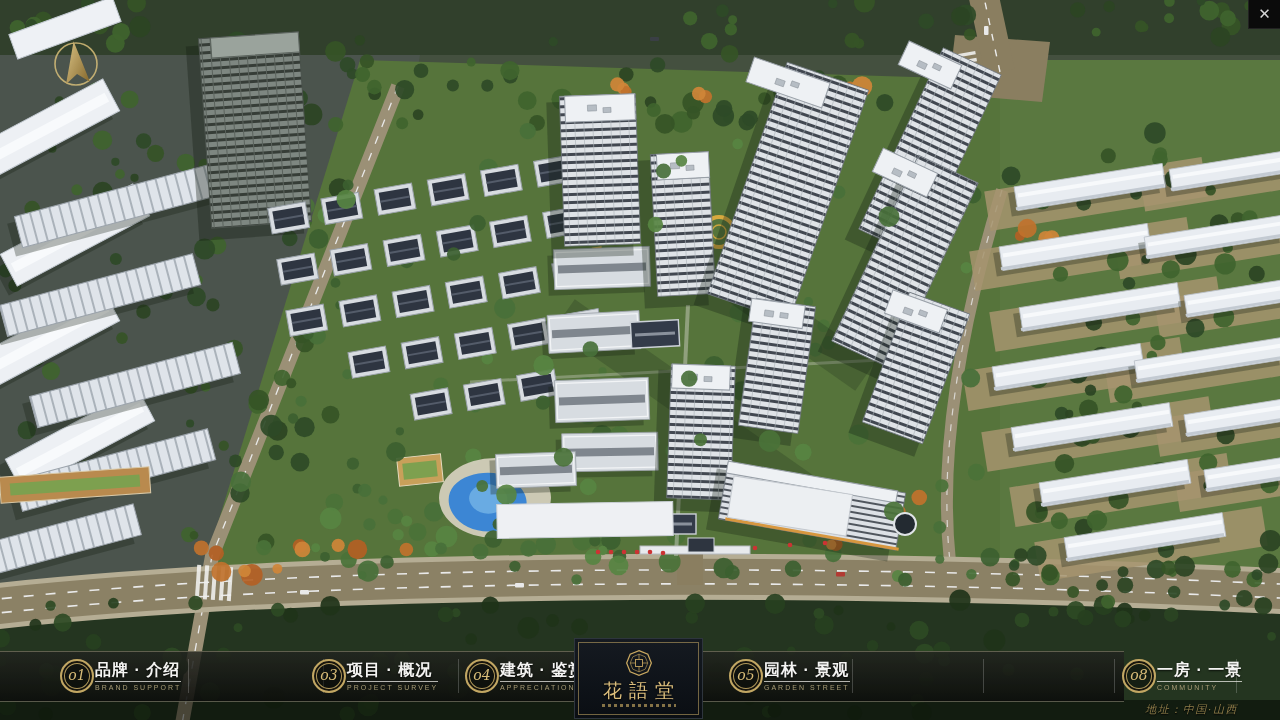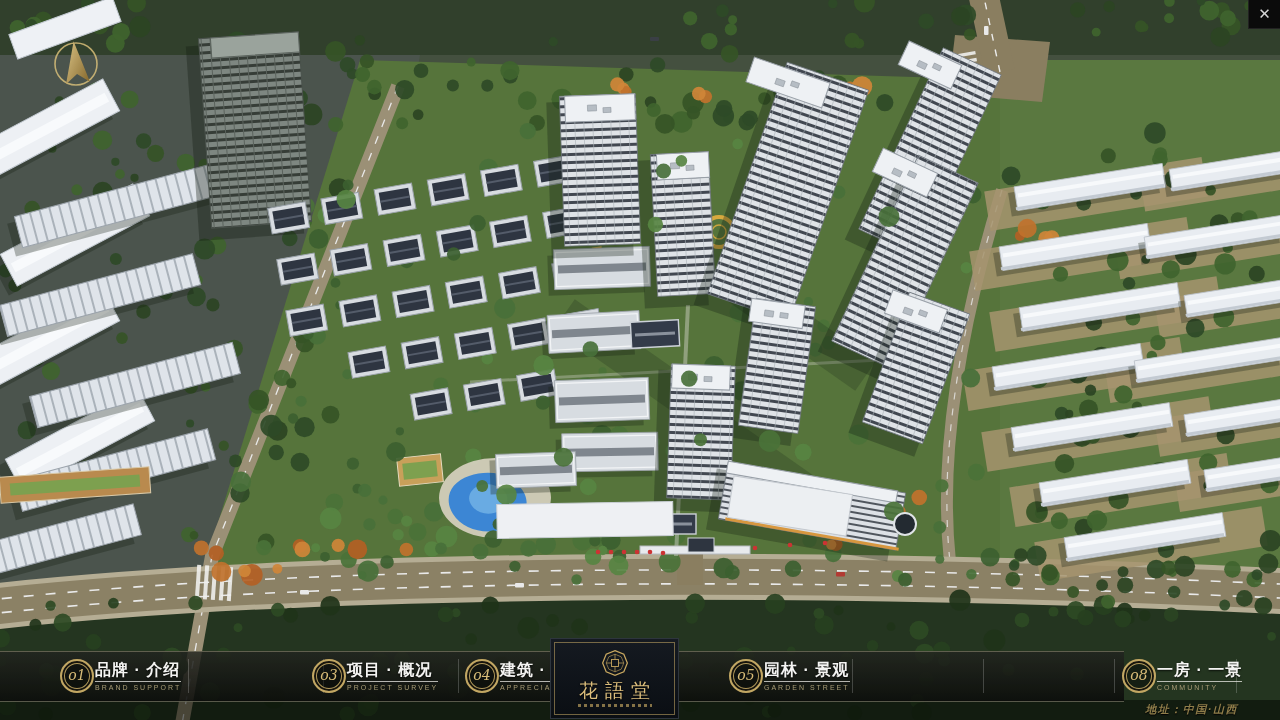--- a/index.html
+++ b/index.html
@@ -28,35 +28,35 @@
               background:rgba(10,11,9,.55);flex:0 0 auto;}
   .num-circle span{font-family:"DejaVu Serif",serif;font-style:italic;font-size:14px;
                    color:#d8bc78;transform:translateY(-1px);}
   .nav-labels{margin-left:1px;display:flex;flex-direction:column;align-items:flex-start;}
   .nav-zh{font-size:16px;font-weight:bold;color:#f4f4f2;letter-spacing:1px;white-space:nowrap;
           text-shadow:0 1px 2px rgba(0,0,0,.8);line-height:18px;}
   .nav-rule{height:1px;background:rgba(235,235,230,.75);align-self:stretch;margin:2px 0 2px 0;}
   .nav-en{font-size:7px;letter-spacing:2px;color:#a89c76;white-space:nowrap;line-height:8px;}
 
   
-  #logo-panel{position:absolute;left:550px;top:638px;width:129px;height:81px;z-index:8;
+  #logo-panel{position:absolute;left:574px;top:638px;width:129px;height:81px;z-index:8;
               background:linear-gradient(180deg,#151a21,#0a0e13);
               border:1px solid #2e353d;box-sizing:border-box;cursor:pointer;text-align:center;}
   #logo-inner{position:absolute;left:3px;top:3px;right:3px;bottom:3px;
               border:1px solid rgba(201,171,102,.55);
               display:flex;flex-direction:column;align-items:center;}
   #logo-name{font-family:"DejaVu Serif",serif;font-size:19px;color:#dcbe7c;
              letter-spacing:7px;text-indent:7px;margin-top:2px;line-height:20px;
              text-shadow:0 1px 2px #000;}
   #logo-tagline{width:74px;height:3px;margin-top:4px;opacity:.7;
              background:repeating-linear-gradient(90deg,#b99d5c 0 3px,transparent 3px 6px);}
 
   
   #address{position:absolute;right:42px;top:702px;z-index:7;font-size:11px;color:#8f7d4a;
-           letter-spacing:1.5px;font-style:italic;text-shadow:0 1px 1px #000;font-weight:bold;}
+           letter-spacing:1.5px;font-style:italic;text-shadow:0 1px 1px #000;}
 </style>
 </head>
 <body>
 
 <div id="stage">
 
   <div style="position:absolute;inset:0;">
   <svg id="scene" viewBox="0 0 1280 720">
     <defs>
       <pattern id="pWin" width="9" height="8" patternUnits="userSpaceOnUse">

